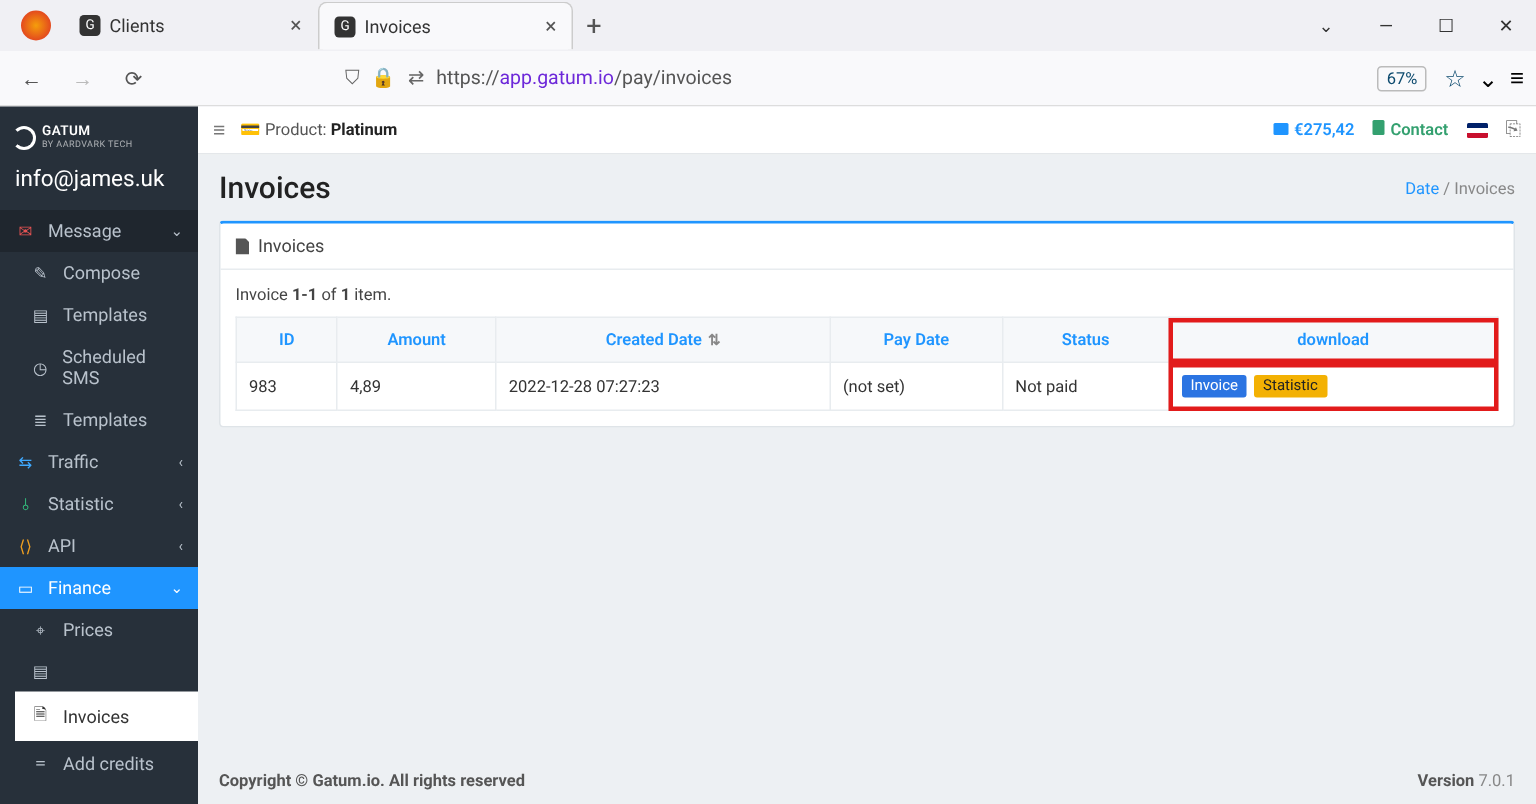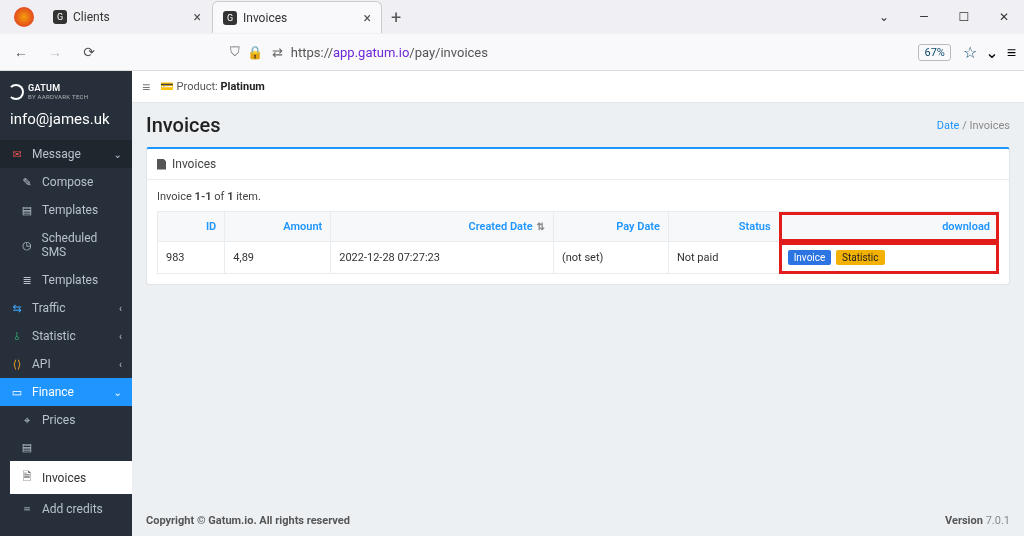--- a/index.html
+++ b/index.html
@@ -66,21 +66,21 @@
   .page-head h1{ font-size:20px; font-weight:500; color:#222;}
   .crumbs{ margin-left:auto; font-size:11px; color:#888;}
   .crumbs a{color:#1f95ff; text-decoration:none;}
 
   .panel{ background:#fff; border:1px solid #dfe4e8; border-radius:3px; border-top:2px solid #1f95ff; }
   .panel-h{ padding:8px 10px; border-bottom:1px solid #e8ecef; color:#444; font-size:12px; display:flex; align-items:center; gap:6px;}
   .panel-h .doc-ic{width:9px;height:11px;background:#555;clip-path:polygon(0 0,70% 0,100% 25%,100% 100%,0 100%);}
   .panel-b{ padding:10px;}
   .summary{ font-size:11px; color:#444; margin-bottom:8px;}
   table{ width:100%; border-collapse:collapse; font-size:11px;}
-  th{ text-align:right; padding:8px; background:#f6f8fa; border:1px solid #e8ecef; color:#1f95ff; font-weight:600;}
+  th{ text-align:center; padding:8px; background:#f6f8fa; border:1px solid #e8ecef; color:#1f95ff; font-weight:600;}
   th.sorted .sort-ic{margin-left:4px;color:#888;font-size:10px;}
   td{ padding:8px; border:1px solid #e8ecef; color:#333;}
   .hot-cell{ outline:3px solid #e21b1b; outline-offset:-3px; }
   .btn-sm{ display:inline-block; padding:2px 6px; border-radius:2px; font-size:10px; color:#fff; cursor:pointer; margin-right:2px;}
   .btn-blue{background:#2b74e2;} .btn-yellow{background:#f3b103;color:#222;}
 
   .footer{ padding:10px 14px; font-size:11px; color:#888; display:flex;}
   .footer b{color:#555;}
   .footer .ver{margin-left:auto;}
 </style>
@@ -205,20 +205,26 @@
         </div>
     </div>
 
     <div class="side-item"></div>
   </div>
 
   <div class="main">
     <div class="topbar">
       <span class="hamb">≡</span>
       <span class="prod">💳 <span>Product:</span> <b>Platinum</b></span>
+      <div class="right">
+        <span class="balance">€275,42</span>
+        <span class="contact">Contact</span>
+        <span class="flag"></span>
+        <span class="logout">⎘</span>
+      </div>
     </div>
 
     <div class="content">
       <div class="page-head">
         <h1>Invoices</h1>
         <div class="crumbs">
           <a>Date</a>
           <span>/</span>
           <span>Invoices</span>
         </div>

